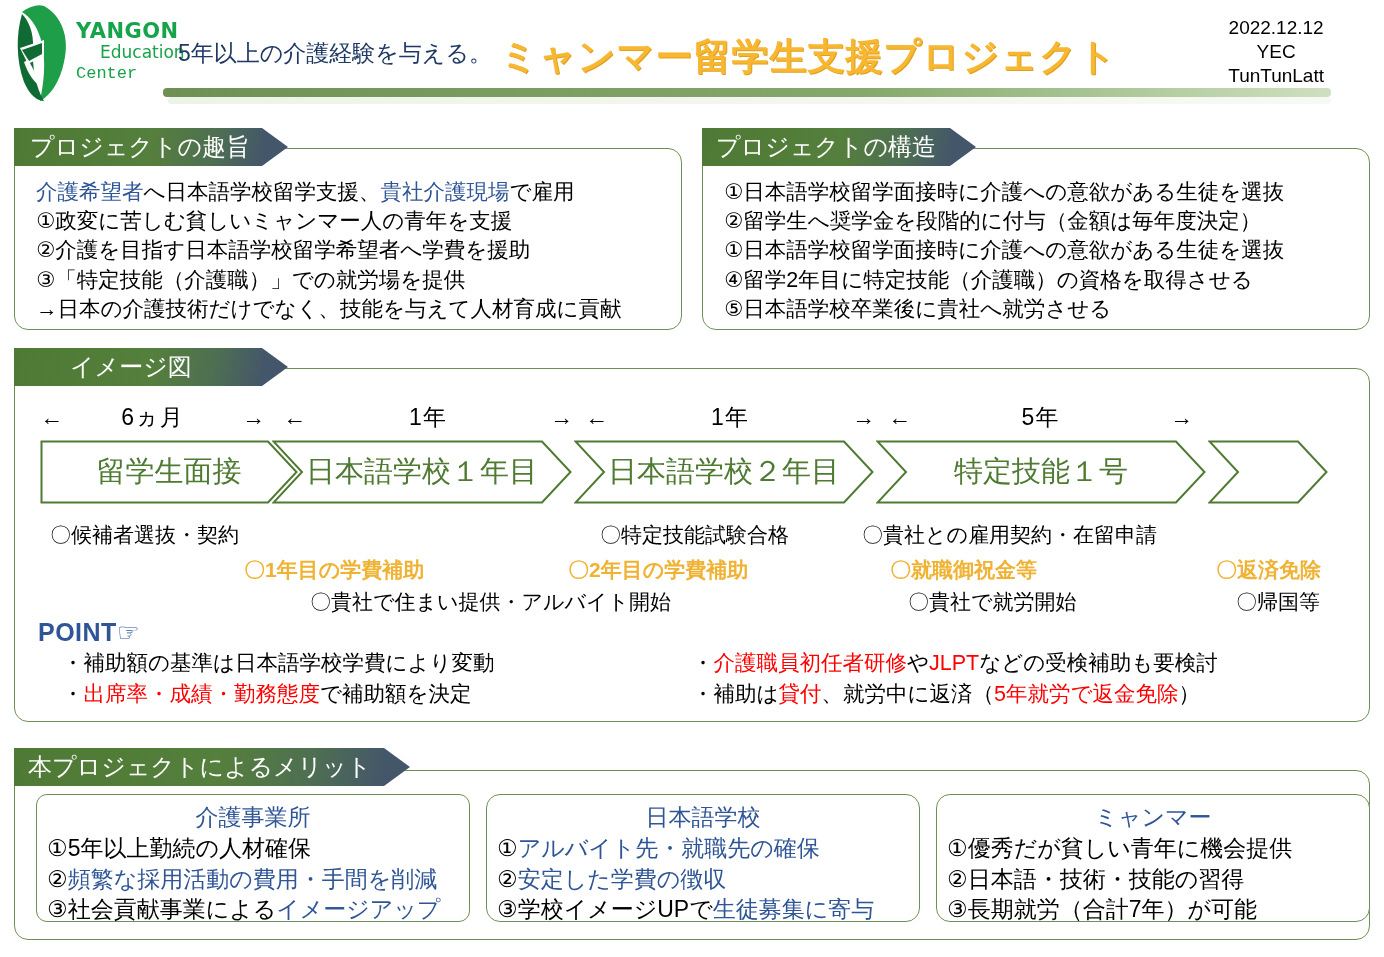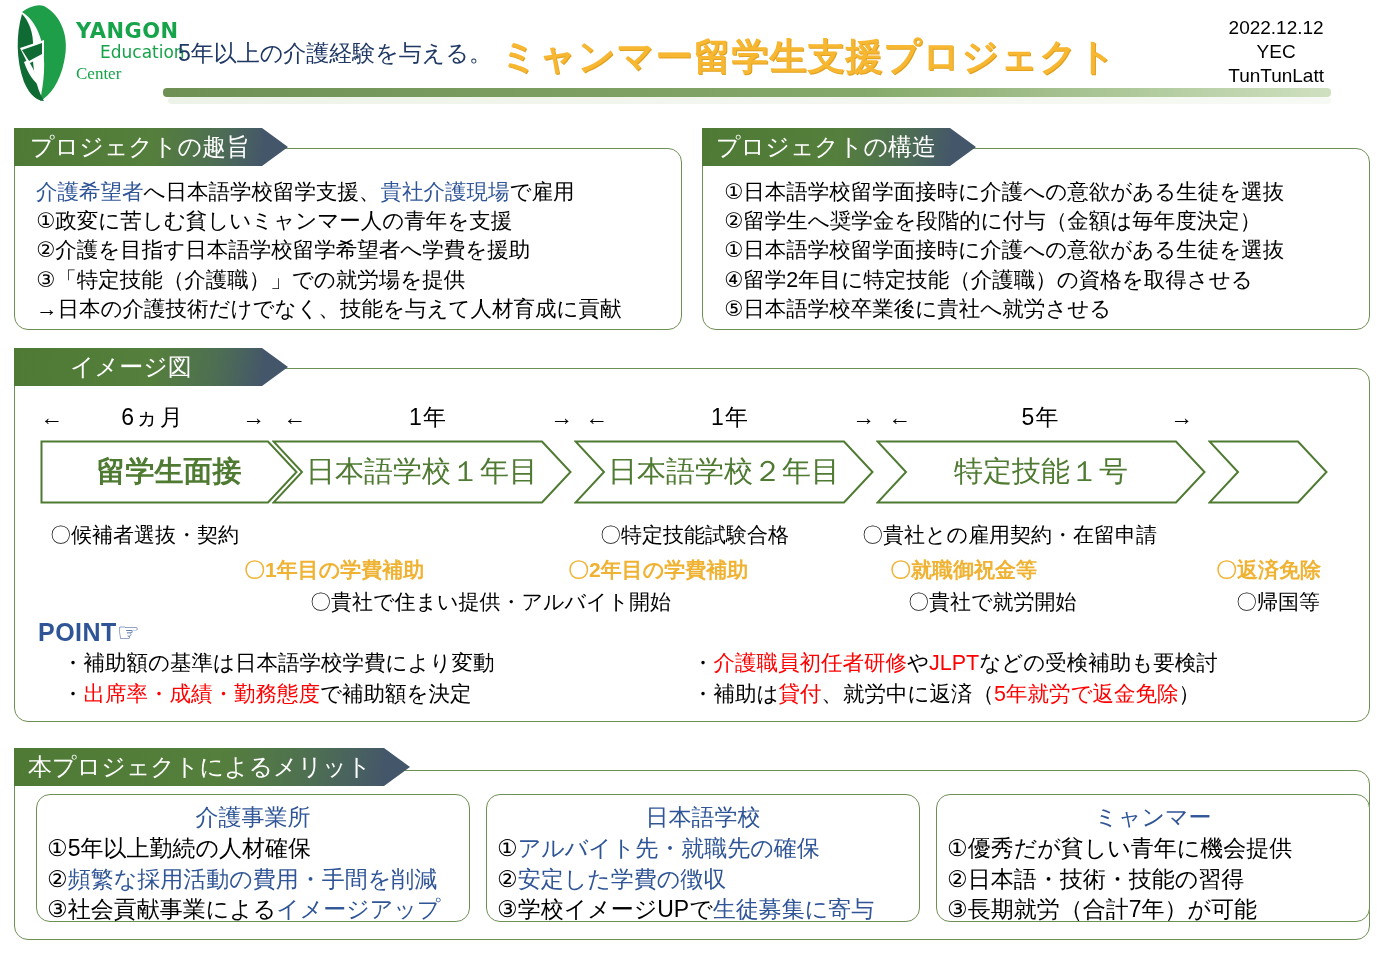--- a/index.html
+++ b/index.html
@@ -13,21 +13,21 @@
   }
 
   
   #header{position:absolute;left:0;top:0;width:1384px;height:112px;}
 
   .logo-wrap{position:absolute;left:14px;top:4px;width:150px;height:100px;}
   .logo-mark{position:absolute;left:0;top:0;width:58px;height:98px;}
   .logo-text{position:absolute;left:62px;top:16px;}
   .logo-l1{font-family:"DejaVu Sans",sans-serif;font-weight:bold;font-size:21px;color:#16a34a;letter-spacing:.5px;line-height:1.05;}
   .logo-l2{font-family:"DejaVu Sans",sans-serif;font-size:17px;color:#16a34a;line-height:1.25;margin-left:24px;}
-  .logo-l3{font-family:Liberation Serif, serif;font-size:17px;color:#16a34a;line-height:1.25;}
+  .logo-l3{font-family:Liberation Mono, monospace;font-size:17px;color:#16a34a;line-height:1.25;}
 
   .subtitle{
     position:absolute;left:178px;top:38px;
     font-size:23px;color:#1f3864;font-weight:500;
     white-space:nowrap;
   }
   .maintitle{
     position:absolute;left:500px;top:32px;
     font-size:37px;font-weight:bold;color:#f7b731;
     white-space:nowrap;
@@ -219,21 +219,21 @@
       <span class="ar">→</span>
     </div>
     <div class="dur" style="left:848px;width:305px;">
       <span class="ar">←</span>
       <span class="lbl">5年</span>
       <span class="ar">→</span>
     </div>
   </div>
 
   <div class="chevrow">
-    <div class="chev" style="left:0px;width:258px;font-weight:bold;">
+    <div class="chev" style="left:0px;width:258px;">
       <svg width="258" height="64" viewBox="0 0 258 64" preserveAspectRatio="none">
         <path d="M1.5 1.5 L228 1.5 L256.5 32 L228 62.5 L1.5 62.5 Z" fill="#ffffff" stroke="#4f7a32" stroke-width="2"></path>
       </svg>
       <span>留学生面接</span>
     </div>
     <div class="chev" style="left:232px;width:300px;">
       <svg width="300" height="64" viewBox="0 0 300 64" preserveAspectRatio="none">
         <path d="M1.5 1.5 L270 1.5 L298.5 32 L270 62.5 L1.5 62.5 L30 32 Z" fill="#ffffff" stroke="#4f7a32" stroke-width="2"></path>
       </svg>
       <span>日本語学校１年目</span>
@@ -297,21 +297,21 @@
     <span>・</span><span>補助は</span><span class="red">貸付</span><span>、就労中に返済（</span><span class="red">5年就労で返金免除</span><span>）</span>
   </div>
 </div>
 
 <div class="panel" style="left:14px;top:770px;width:1356px;height:170px;"></div>
 <div class="tab" style="left:14px;top:748px;width:370px;">
   <span class="tab-label">本プロジェクトによるメリット</span>
   <span class="tab-arrow"></span>
 </div>
 
-<div class="mbox" style="left:36px;top:794px;width:434px;height:128px;">
+<div class="mbox" style="left:36px;top:794px;width:434px;height:128px;border-radius:11px;">
   <div class="mtitle">介護事業所</div>
   <div class="mlist">
     <div><span>①</span><span>5年以上勤続の人材確保</span><span class="blue"></span></div>
     <div><span>②</span><span></span><span class="blue">頻繁な採用活動の費用・手間を削減</span></div>
     <div><span>③</span><span>社会貢献事業による</span><span class="blue">イメージアップ</span></div>
   </div>
 </div>
 
 <div class="mbox" style="left:486px;top:794px;width:434px;height:128px;">
   <div class="mtitle">日本語学校</div>

